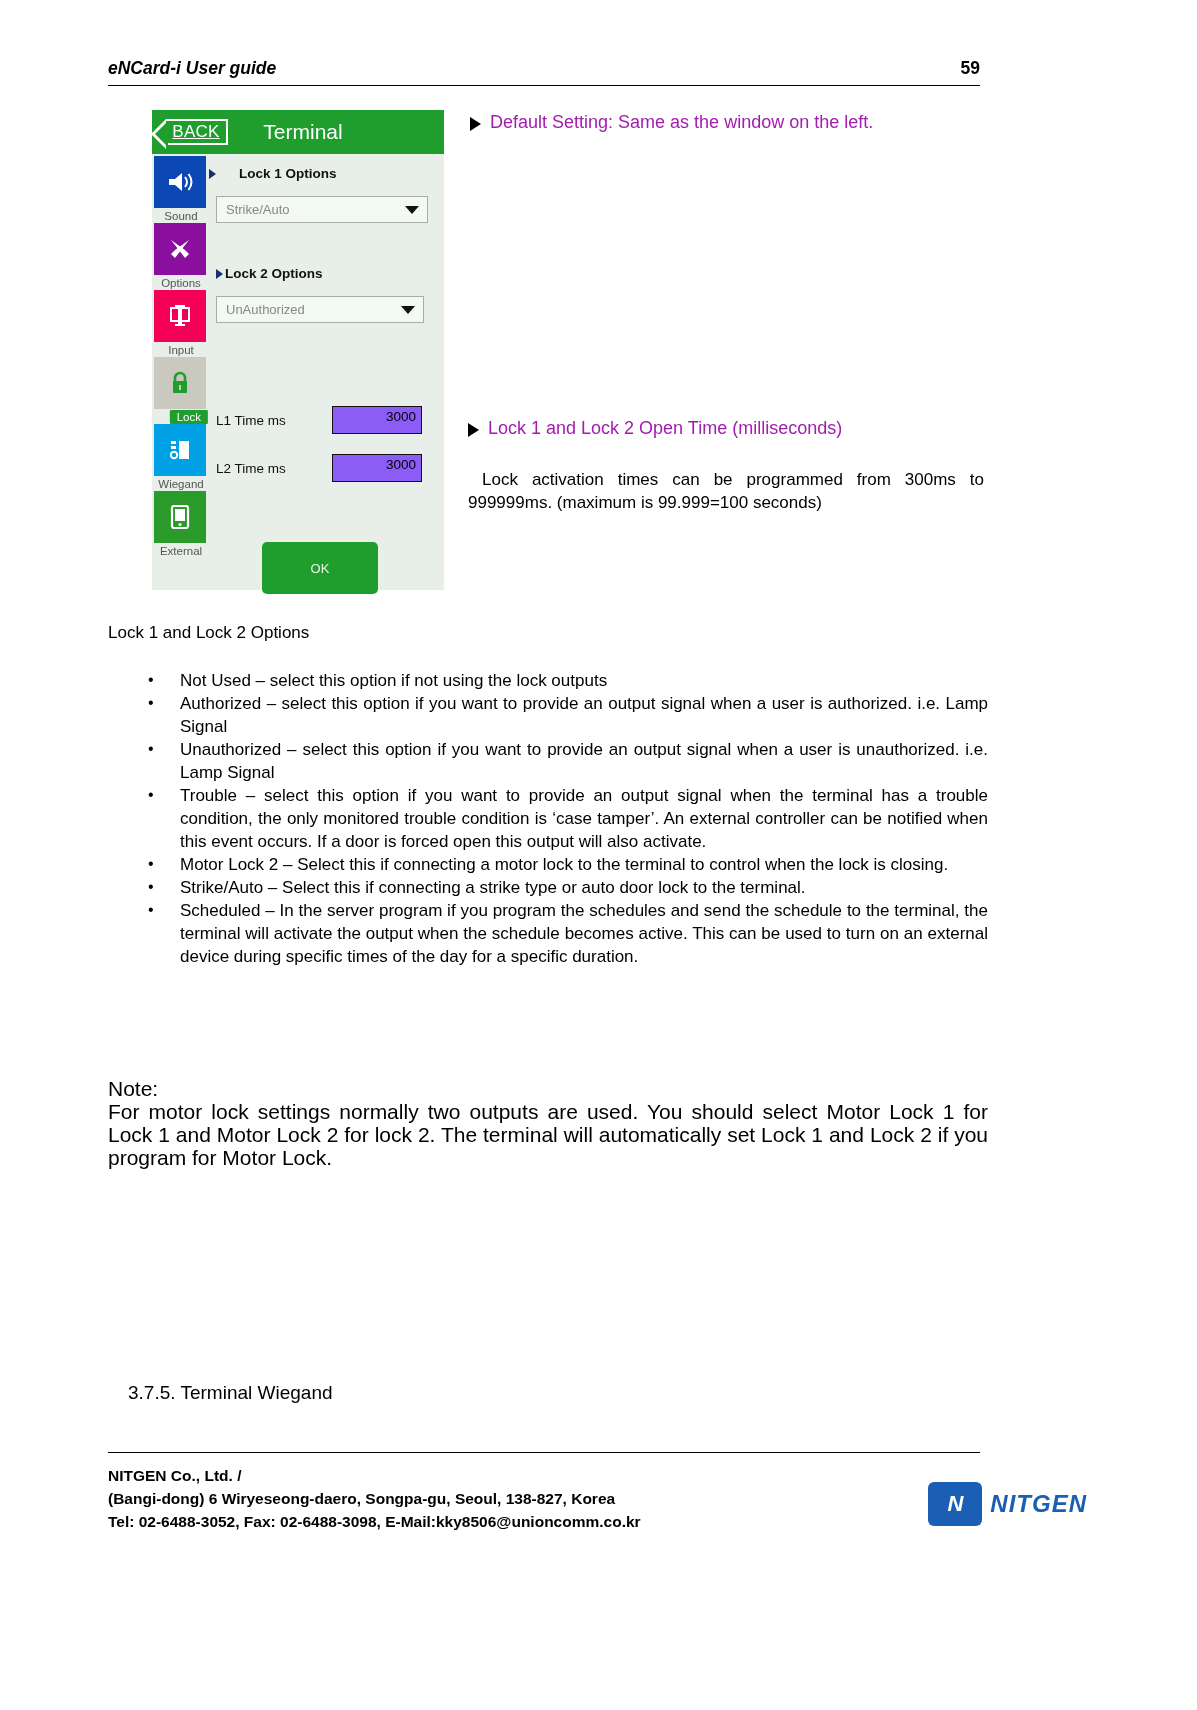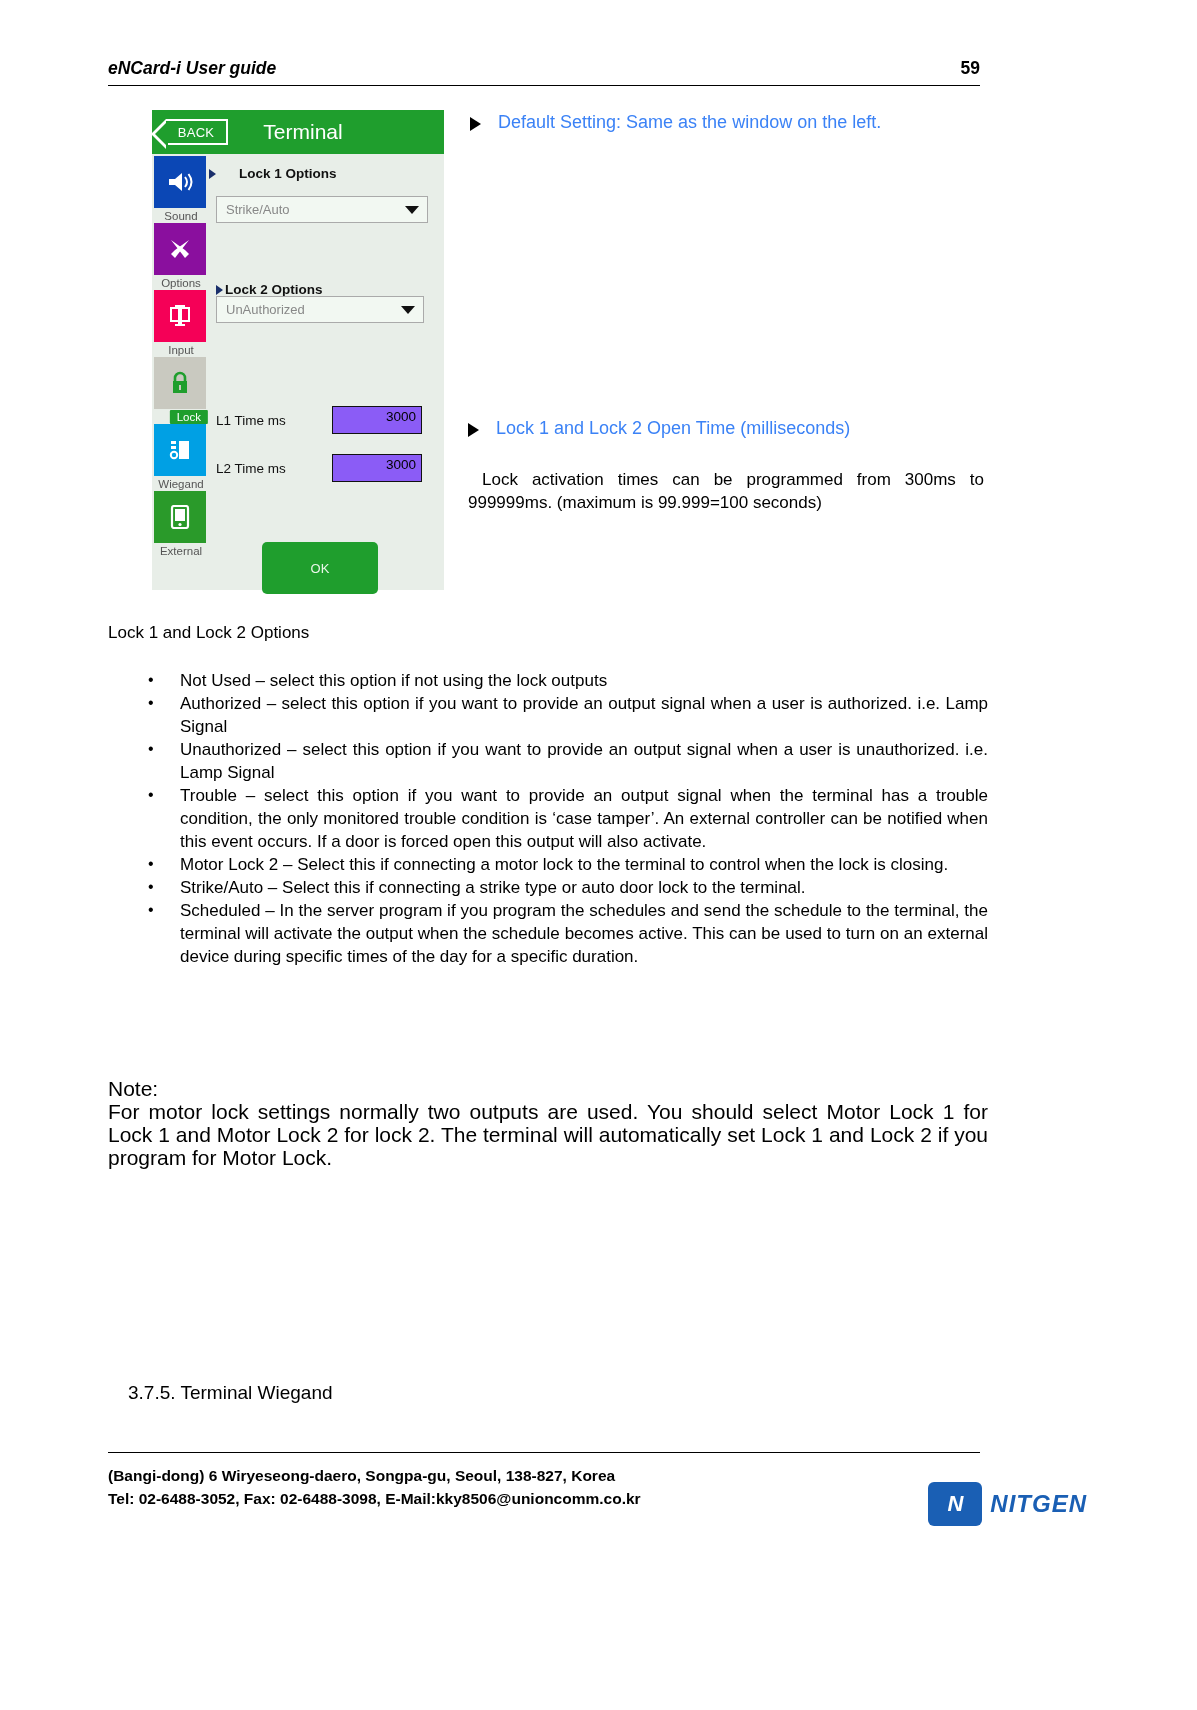--- a/index.html
+++ b/index.html
@@ -40,21 +40,21 @@
     height: 44px; background: #1f9e2d; position: relative;
     display: flex; align-items: center;
   }
   .back-btn {
     margin-left: 14px;
     width: 62px; height: 26px;
     border: 2px solid #ffffff;
     border-left: none;
     display: flex; align-items: center; justify-content: center;
     position: relative;
-    color: #fff; font-size: 13px; letter-spacing: .3px;
+    color: #fff; font-size: 17px; letter-spacing: .3px; text-decoration: underline;
   }
   .back-btn::before {
     content:""; position: absolute; left: -15px; top: -2px;
     width: 0; height: 0;
     border-top: 15px solid transparent;
     border-bottom: 15px solid transparent;
     border-right: 15px solid #fff;
   }
   .back-btn::after {
     content:""; position: absolute; left: -11px; top: 0px;
@@ -124,22 +124,22 @@
     display: flex; align-items: center; justify-content: center;
     font-size: 13px;
   }
 
   
   .ic { display:block; }
 
   
   .callout {
     position: absolute;
-    font-size: 18px; color: #3b82f6;
-    display: flex; gap: 17px; align-items: flex-start;
+    font-size: 18px; color: #a21caf;
+    display: flex; gap: 9px; align-items: flex-start;
   }
   .bigtri {
     width: 0; height: 0; margin-top: 5px;
     border-top: 7px solid transparent;
     border-bottom: 7px solid transparent;
     border-left: 11px solid #000;
     flex: none;
   }
 
   .callout-para {
@@ -295,21 +295,21 @@
         <div class="field-label" style="position:absolute; left:1px; top:12px;gap:23px;">
           <span class="tri"></span>
           <span>Lock 1 Options</span>
         </div>
 
         <div class="combo" style="position:absolute; left:8px; top:42px; width:212px;">
           <span>Strike/Auto</span>
           <span class="caret"></span>
         </div>
 
-        <div class="field-label" style="position:absolute; left:8px; top:128px;">
+        <div class="field-label" style="position:absolute; left:8px; top:112px;">
           <span class="tri"></span>
           <span>Lock 2 Options</span>
         </div>
 
         <div class="combo" style="position:absolute; left:8px; top:142px; width:208px;">
           <span>UnAuthorized</span>
           <span class="caret"></span>
         </div>
 
         <div class="time-row" style="position:absolute; left:8px; top:252px;">
@@ -355,20 +355,21 @@
 
   <div class="note-block" style="left:108px; top:1077px; width:880px;">
     <div>Note:</div>
     <div>For motor lock settings normally two outputs are used. You should select Motor Lock 1 for Lock 1 and Motor Lock 2 for lock 2. The terminal will automatically set Lock 1 and Lock 2 if you program for Motor Lock.</div>
   </div>
 
   <div class="section-head" style="left:128px; top:1382px;">3.7.5. Terminal Wiegand</div>
 
   <div class="footer-rule"></div>
   <div class="footer">
+    <div>NITGEN Co., Ltd. /</div>
     <div>(Bangi-dong) 6 Wiryeseong-daero, Songpa-gu, Seoul, 138-827, Korea</div>
     <div>Tel: 02-6488-3052, Fax: 02-6488-3098, E-Mail:kky8506@unioncomm.co.kr</div>
   </div>
   <div class="logo">
     <div class="logo-mark">N</div>
     <div class="logo-text">NITGEN</div>
   </div>
 
 </div>
 

